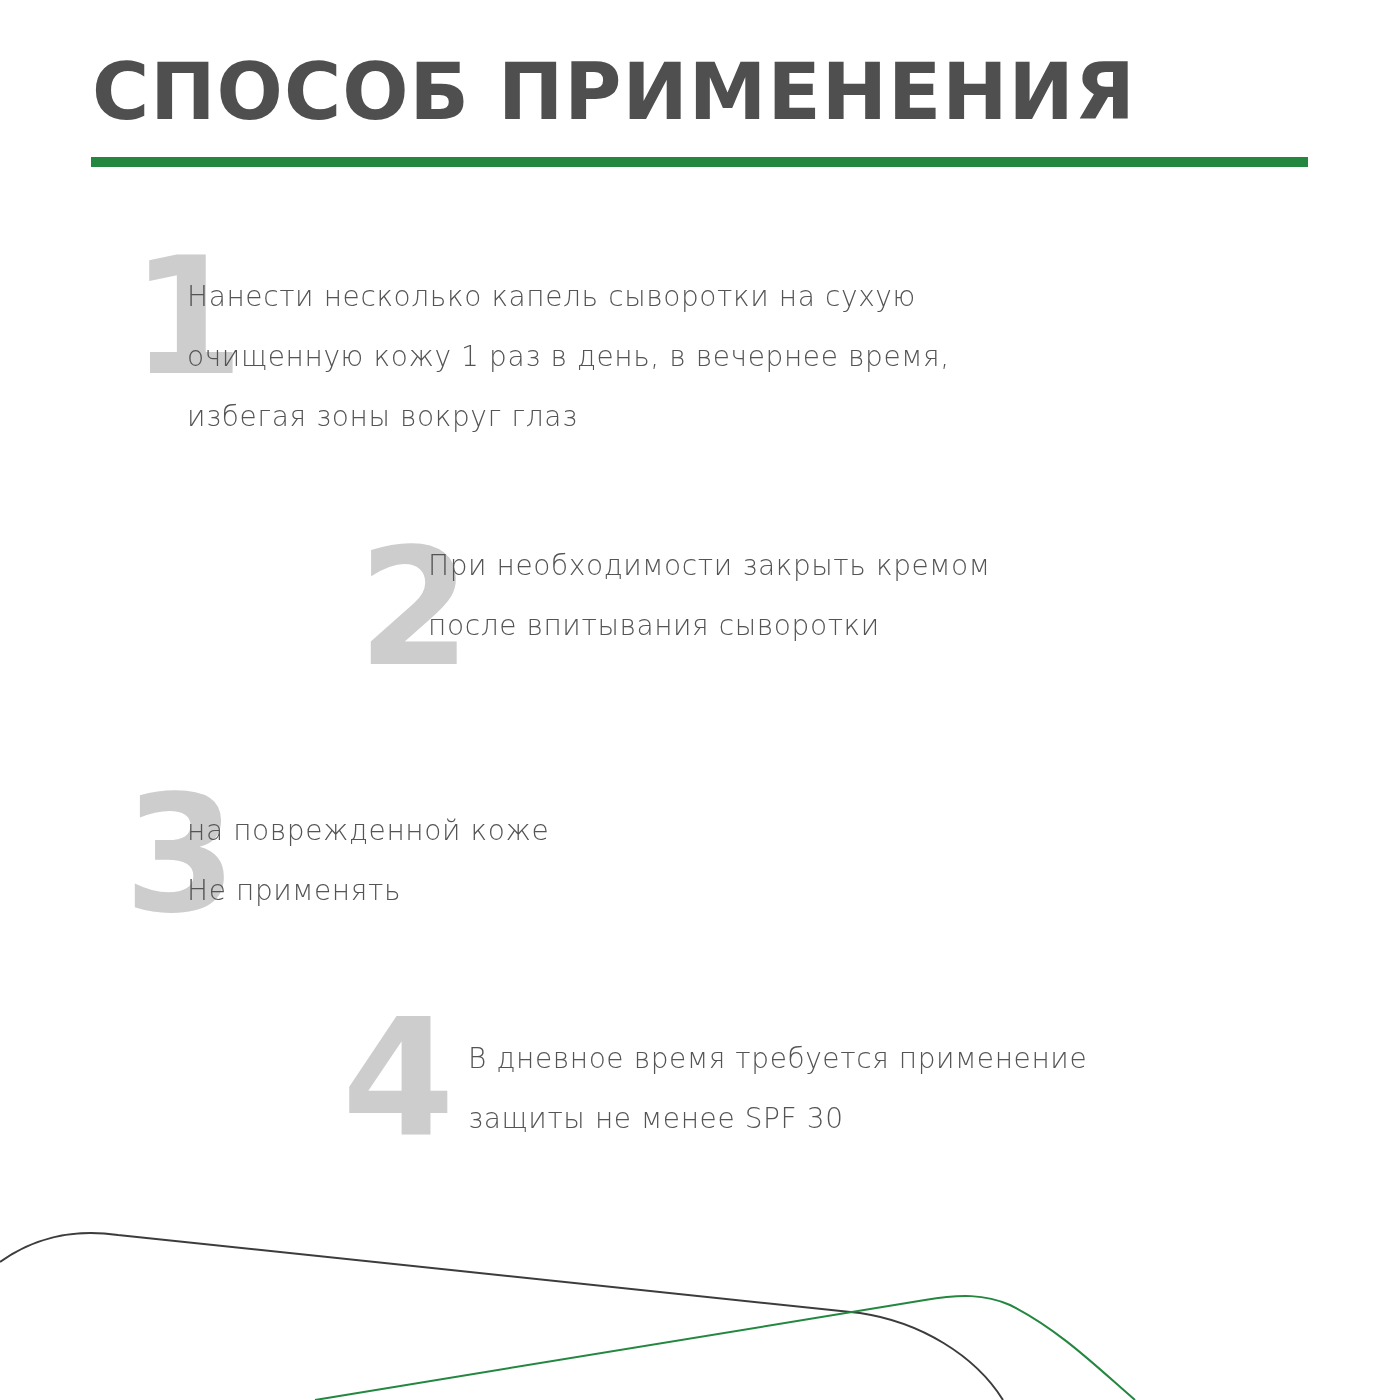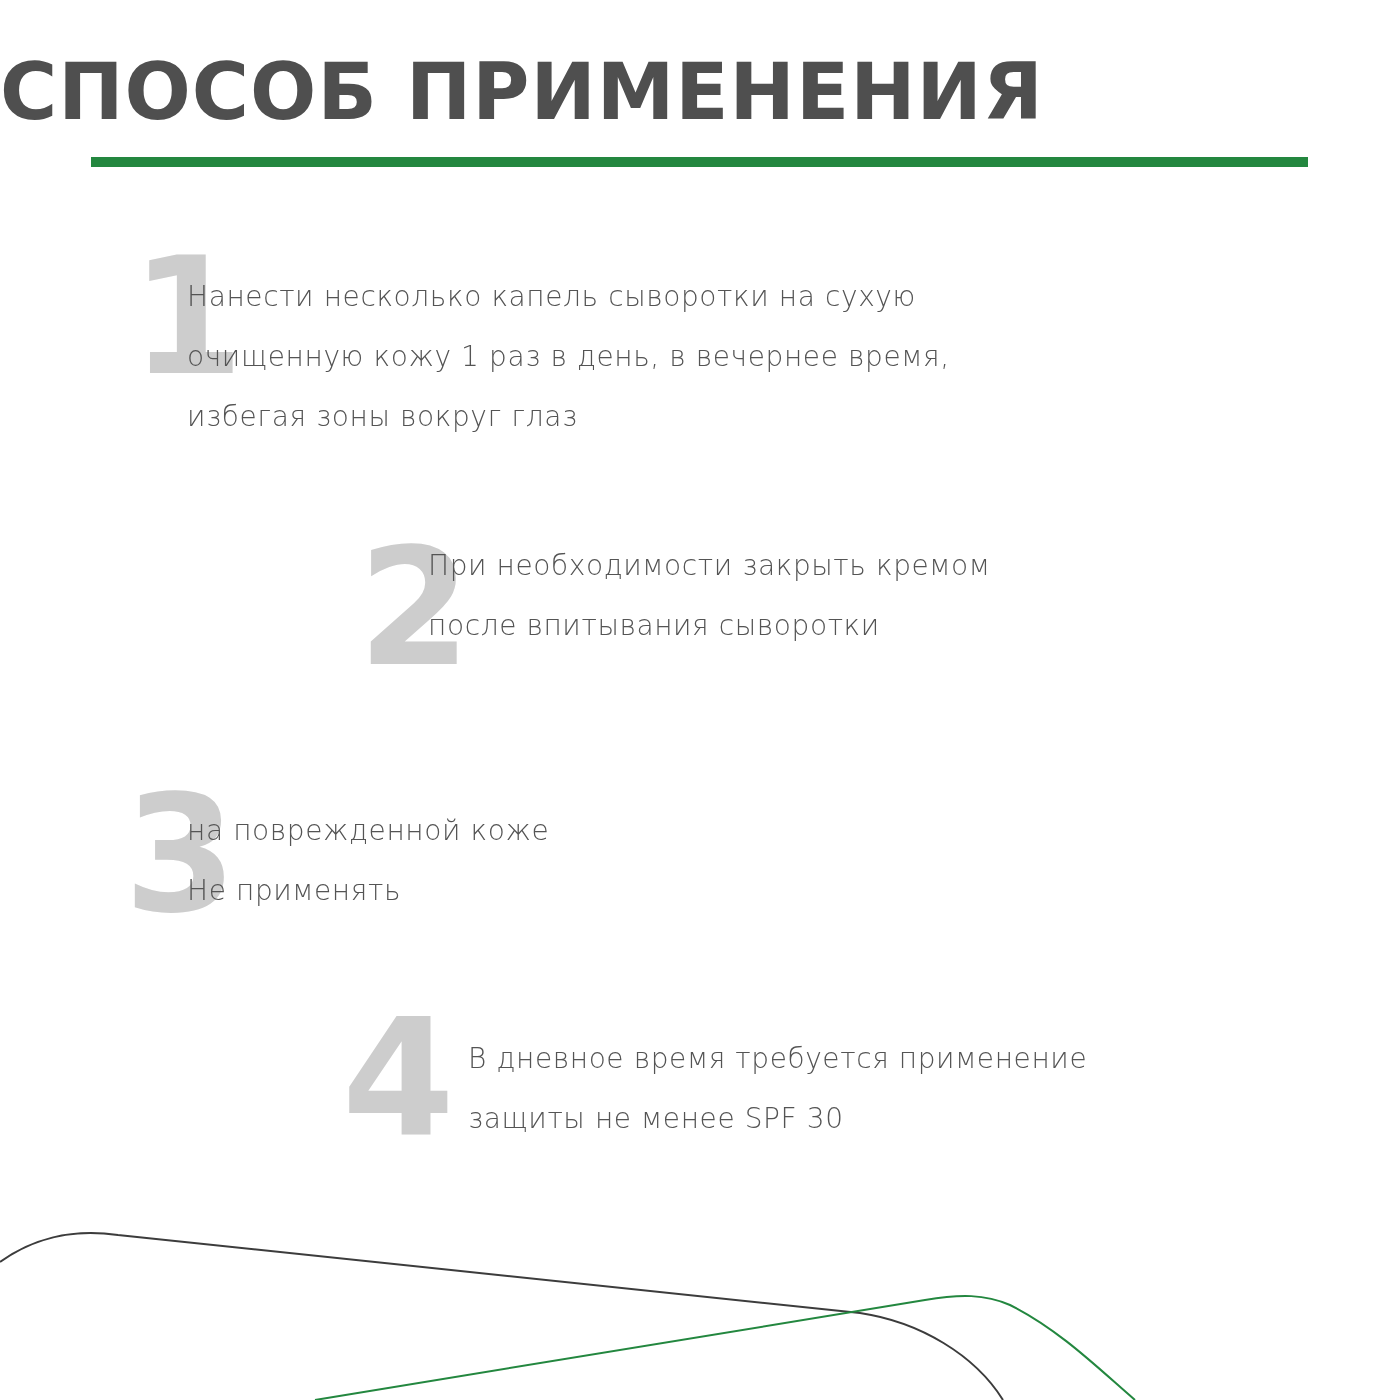--- a/index.html
+++ b/index.html
@@ -12,21 +12,21 @@
       height: 1400px;
       position: relative;
       overflow: hidden;
       font-family: "DejaVu Sans", "Liberation Sans", sans-serif;
     }
     .title {
       position: absolute;
       left: 0;
       top: 42px;
       width: 1228px;
-      text-align: left;
+      text-align: center;
       font-family: "DejaVu Sans", sans-serif;
       font-weight: bold;
       font-size: 78px;
       line-height: 100px;
       color: #4f4f4f;
       letter-spacing: 1px;
       margin: 0;
     }
     .title-rule {
       position: absolute;

